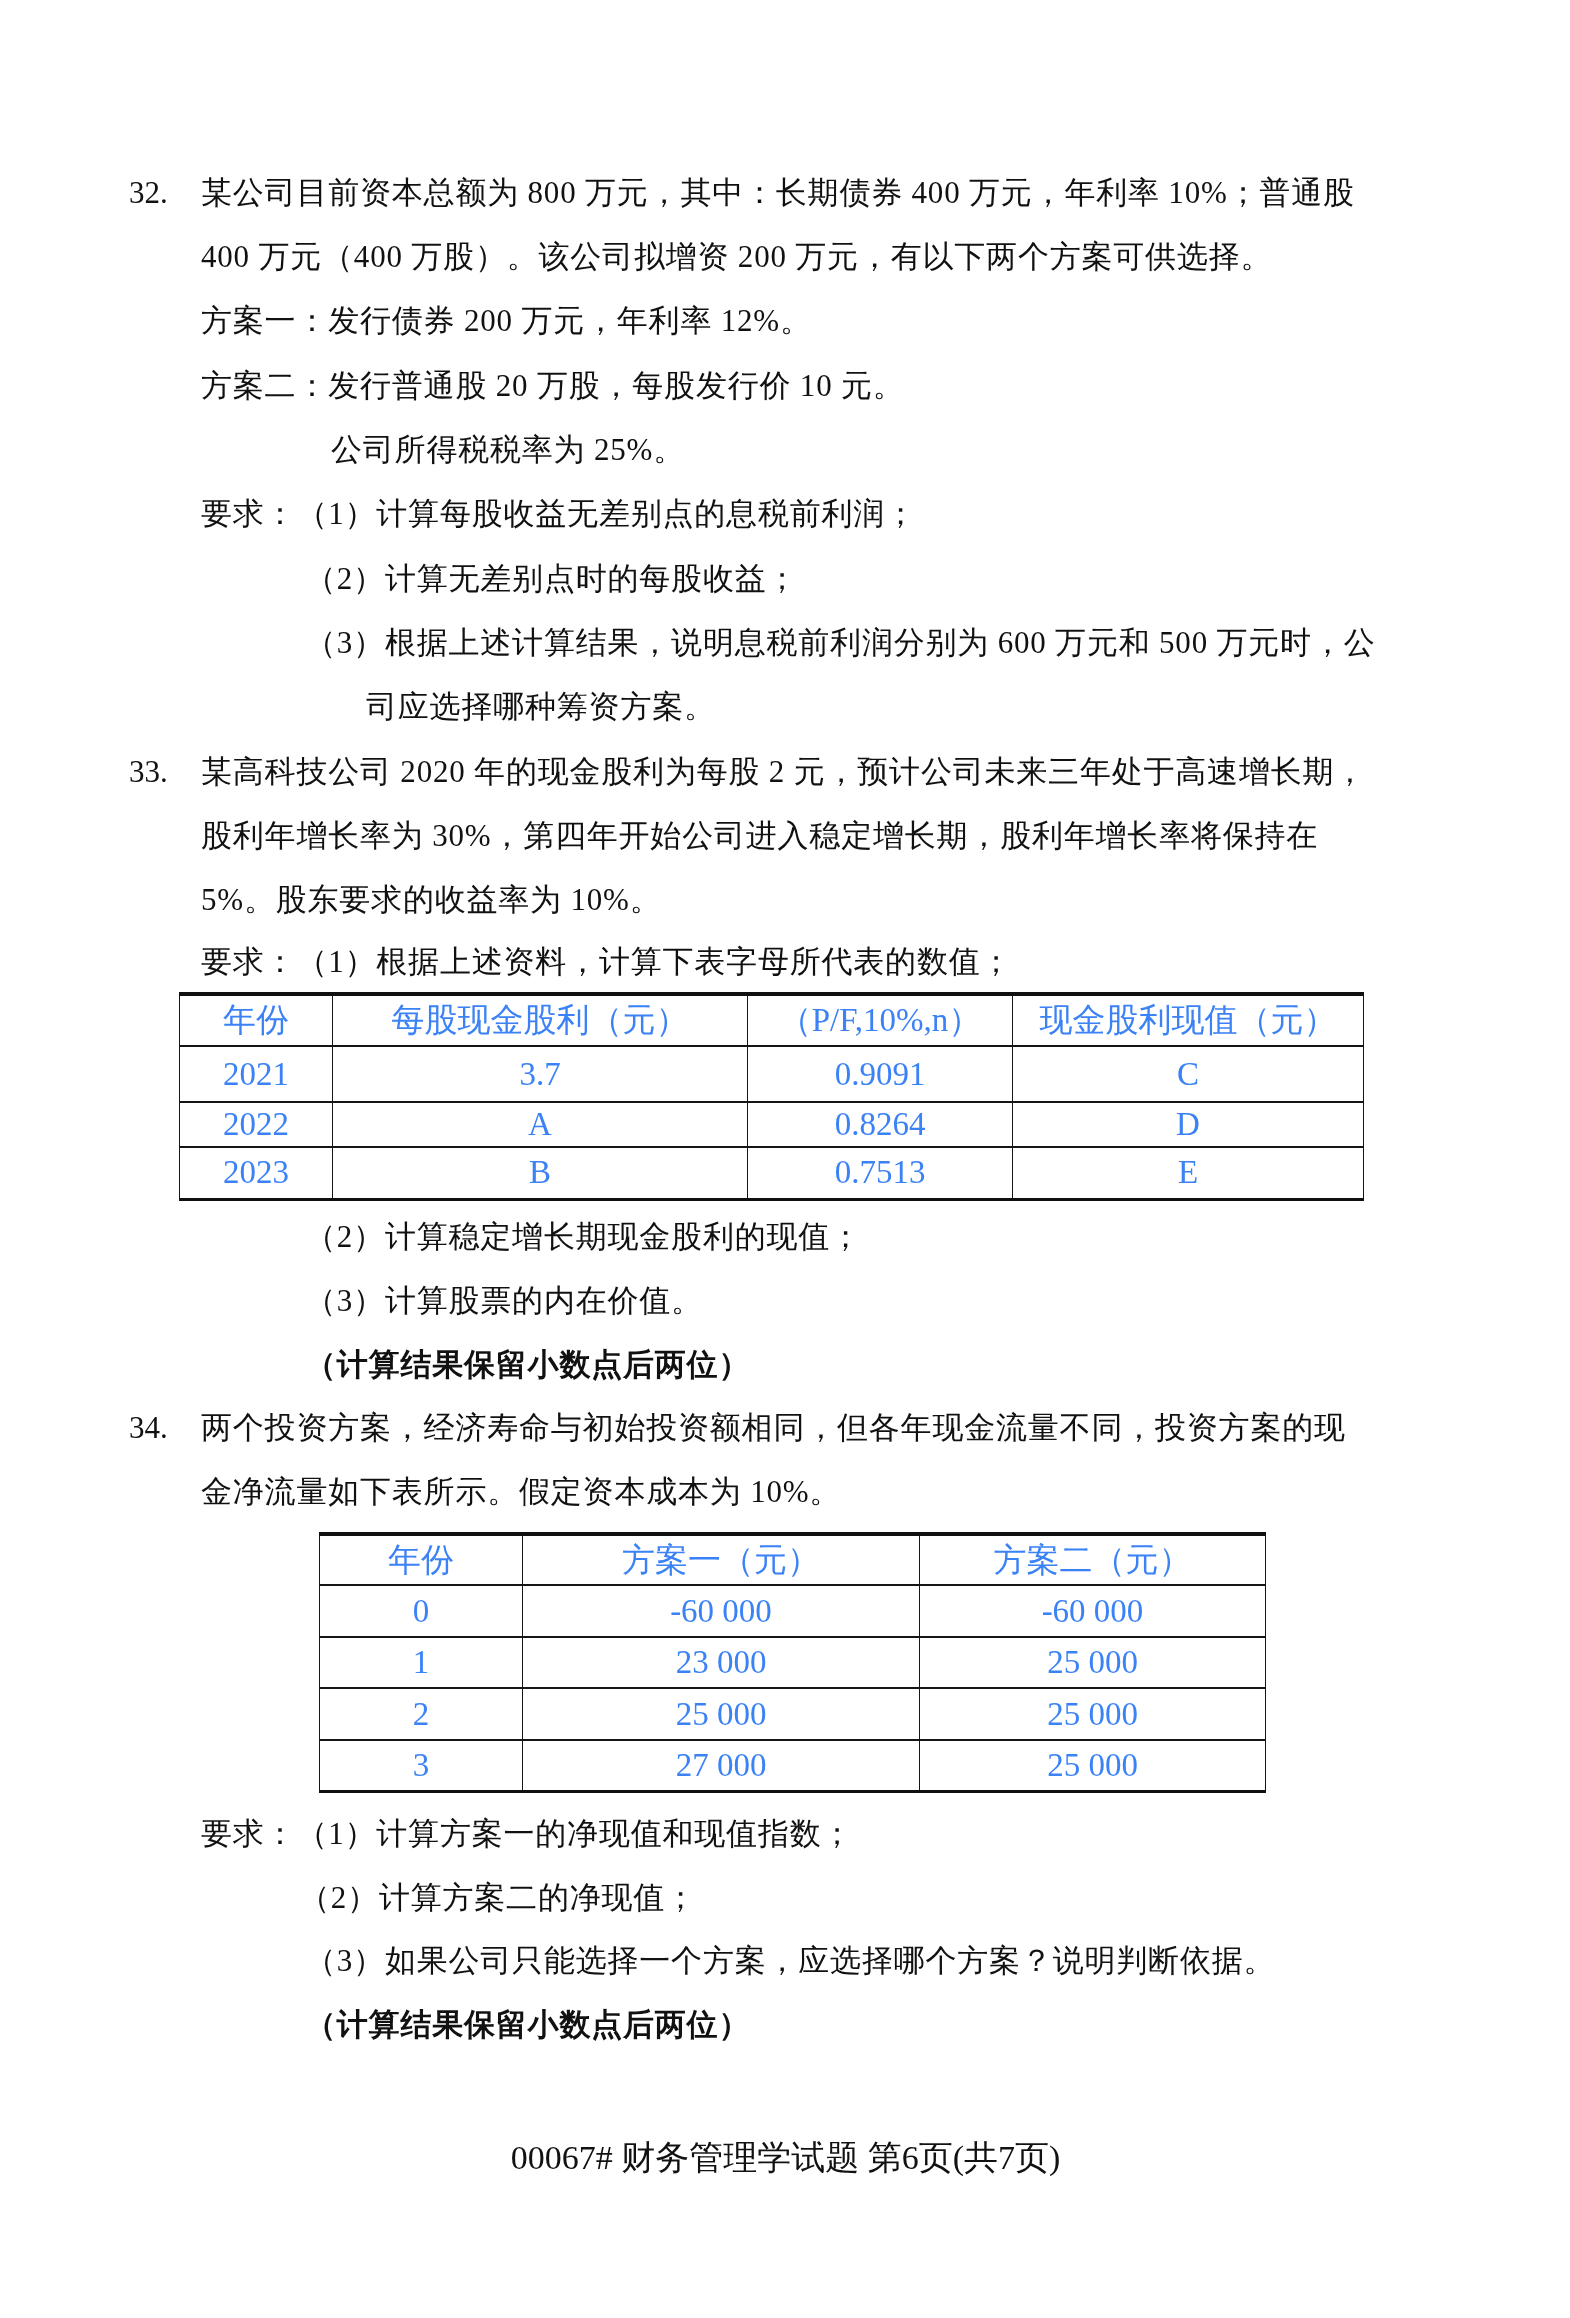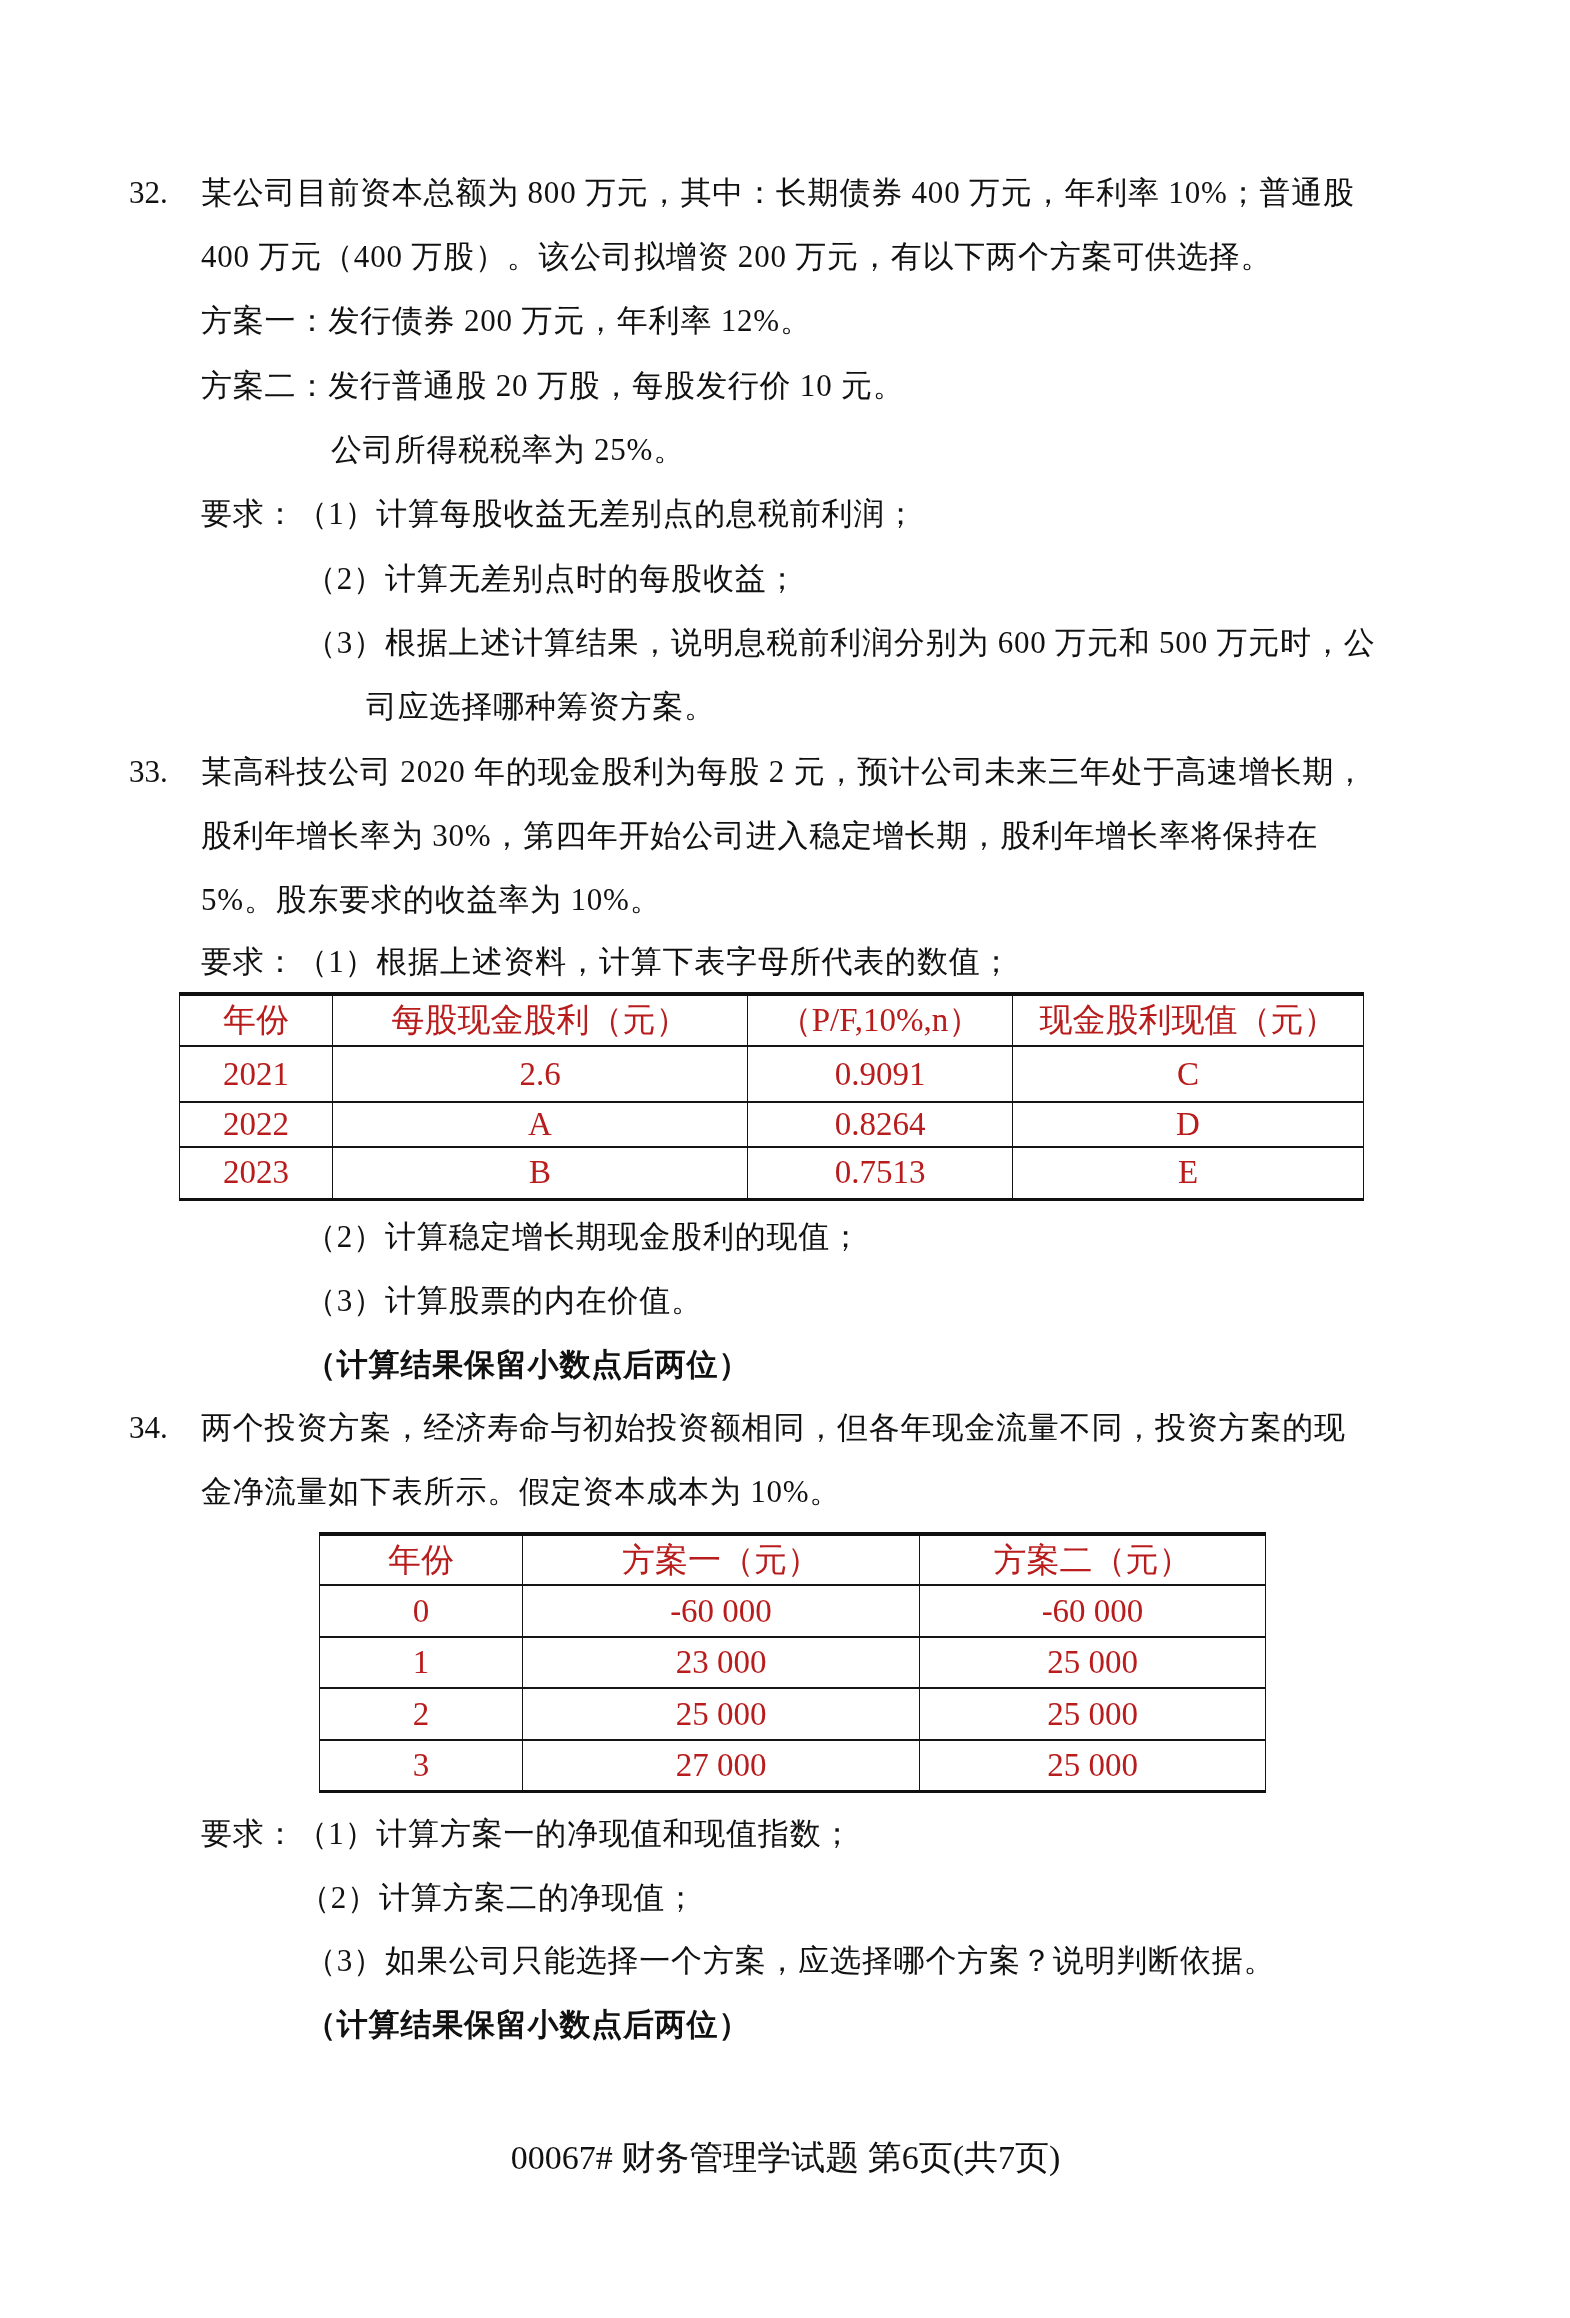--- a/index.html
+++ b/index.html
@@ -21,21 +21,21 @@
   .qnum { display:inline-block; width:72px; letter-spacing:0; }
   .bold { font-weight:bold; }
 
   .tbl-wrap { position:absolute; }
   table {
     border-collapse:collapse;
     table-layout:fixed;
     width:100%; height:100%;
     text-align:center;
     font-size:33px;
-    color:#b91c1c;
+    color:#3b82f6;
   }
   table th, table td {
     border-left:1.6px solid #151515;
     border-right:1.6px solid #151515;
     border-top:2.4px solid #151515;
     border-bottom:2.4px solid #151515;
     font-weight:normal;
     padding:0;
     overflow:hidden;
     white-space:nowrap;
@@ -81,21 +81,21 @@
         </colgroup>
       <tbody>
           <tr style="height:52px;">
         <th>年份</th>
         <th>每股现金股利（元）</th>
         <th>（P/F,10%,n）</th>
         <th>现金股利现值（元）</th>
       </tr>
       <tr style="height:56px;">
         <td>2021</td>
-        <td>2.6</td>
+        <td>3.7</td>
         <td>0.9091</td>
         <td>C</td>
       </tr>
       <tr style="height:45px;">
         <td>2022</td>
         <td>A</td>
         <td>0.8264</td>
         <td>D</td>
       </tr>
       <tr style="height:52px;">

